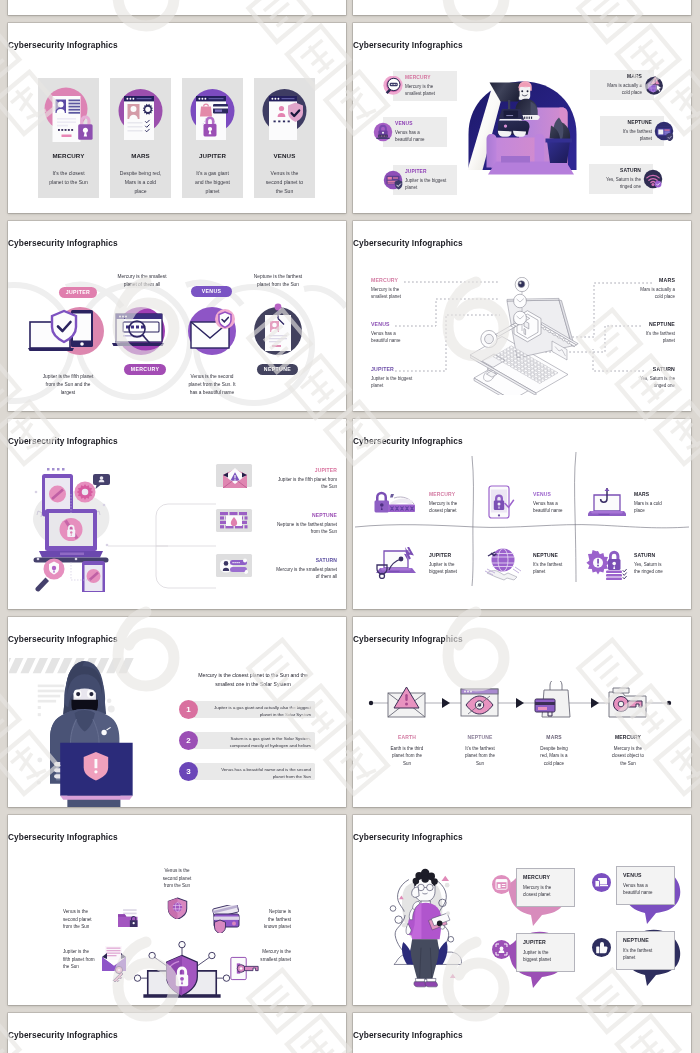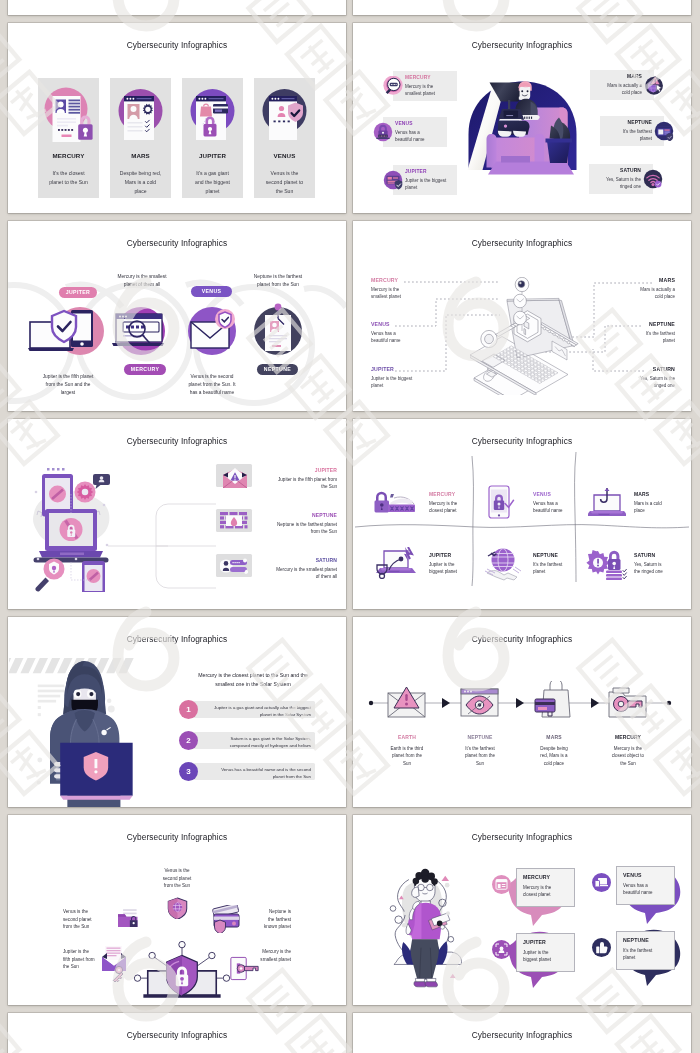--- a/index.html
+++ b/index.html
@@ -4,21 +4,21 @@
 <style>
   html,body{margin:0;padding:0;}
   body{width:700px;height:1053px;background:#dcd8d2;font-family:"Liberation Sans",sans-serif;overflow:hidden;}
   .grid{position:absolute;left:0;top:0;width:700px;height:1053px;}
   .slide{position:absolute;background:#fff;width:338px;height:190px;
          box-shadow:0 0 0 0.6px rgba(120,115,110,0.45), 0 1px 2.5px rgba(90,85,80,0.30);overflow:hidden;}
   .slide.c0{left:8px;}
   .slide.c1{left:353px;}
   .r0{top:-175px;} .r1{top:23px;} .r2{top:221px;} .r3{top:419px;}
   .r4{top:617px;} .r5{top:815px;} .r6{top:1013px;}
-  .title{position:absolute;left:0;right:0;text-align:center;font-weight:normal;color:#1b1b22;
+  .title{position:absolute;left:0;right:0;font-weight:bold;color:#1b1b22;
          font-size:8.3px;letter-spacing:0.01em;top:16.5px;}
   
   .s1-card{position:absolute;top:55px;width:61px;height:120px;background:#e1e1e1;}
   .s1-name{position:absolute;left:0;right:0;text-align:center;font-weight:bold;font-size:6.2px;
            color:#1d1d24;top:74px;letter-spacing:0.02em;}
   .s1-desc{position:absolute;left:1px;right:1px;text-align:center;font-size:5.1px;color:#3b3b45;
            top:91px;line-height:1.75;}
   .s1-ill{position:absolute;left:0;top:5px;}
   
   .s2-item{position:absolute;width:85px;height:32px;}

